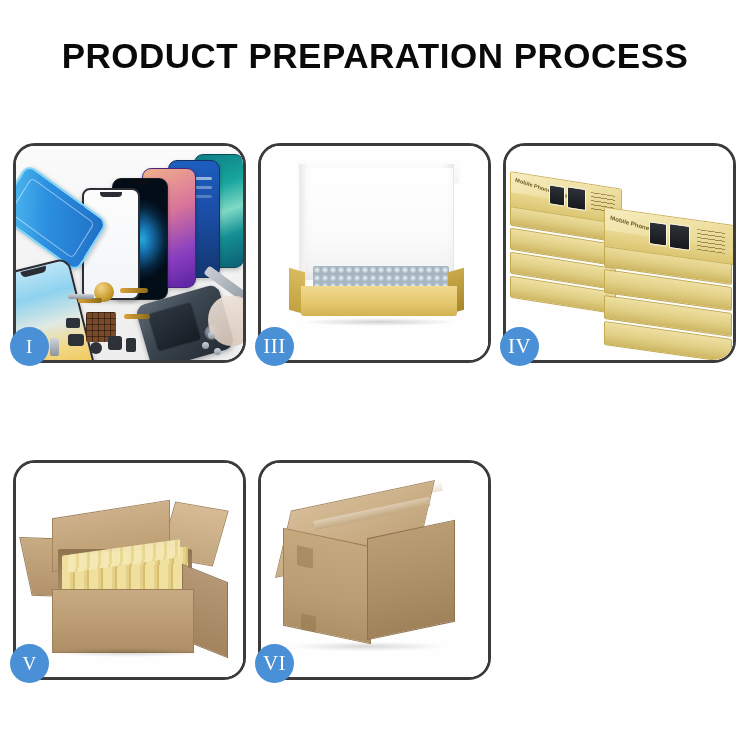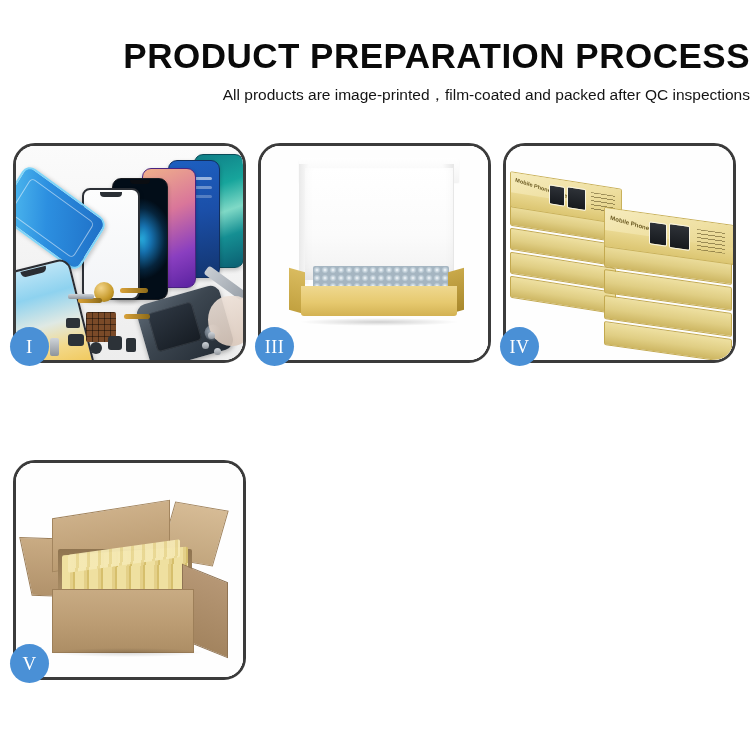--- a/index.html
+++ b/index.html
@@ -21,21 +21,21 @@
     height: 750px;
     background: #ffffff;
   }
 
   
   .header {
     position: absolute;
     left: 0;
     top: 0;
     width: 750px;
-    text-align: right;
+    text-align: center;
   }
   .title {
     margin: 0;
     padding-top: 36px;
     font-size: 35px;
     line-height: 40px;
     font-weight: 700;
     letter-spacing: 0.5px;
     color: #0a0a0a;
     font-family: "Liberation Sans", sans-serif;
@@ -97,21 +97,21 @@
     display: flex;
     align-items: center;
     justify-content: center;
     font-family: "Liberation Serif", serif;
     font-size: 19px;
     line-height: 1;
     letter-spacing: 0.5px;
     z-index: 9;
     user-select: none;
   }
-  .badge.small { font-size: 18px; }
+  .badge.small { font-size: 21px; }
 
   
   .p1-bg {
     position: absolute;
     inset: 0;
     background:
       linear-gradient(180deg, #fbfbfb 0%, #f3f3f3 55%, #ededed 100%);
   }
   .ph {
     position: absolute;
@@ -474,21 +474,20 @@
     background: radial-gradient(ellipse at center, rgba(0,0,0,0.15), rgba(0,0,0,0) 72%);
   }
 </style>
 </head>
 <body>
 
 <div class="page">
 
   <div class="header">
     <h1 class="title">PRODUCT PREPARATION PROCESS</h1>
-    <p class="subtitle">All products are image-printed，film-coated and packed after QC inspections</p>
   </div>
 
   <div class="grid">
 
     <div class="panel">
       <div class="panel-inner">
         <div class="scene">
           <div class="p1-bg"></div>
 
           <div class="ph p1-teal"></div>
@@ -599,15 +598,31 @@
           <div class="p5-fill"></div>
           <div class="p5-fill2"></div>
           <div class="p5-side"></div>
           <div class="p5-front"></div>
           <div class="p5-shadow"></div>
         </div>
       </div>
       <div class="badge">V</div>
     </div>
 
+    <div class="panel">
+      <div class="panel-inner">
+        <div class="scene">
+          <div class="p6-bg"></div>
+          <div class="p6-tape"></div>
+          <div class="p6-top"></div>
+          <div class="p6-top-seam"></div>
+          <div class="p6-left"></div>
+          <div class="p6-right"></div>
+          <div class="p6-tab1"></div>
+          <div class="p6-tab2"></div>
+          <div class="p6-shadow"></div>
+        </div>
+      </div>
+      <div class="badge small">VI</div>
+    </div>
 
   </div>
 </div>
 
 </body></html>

